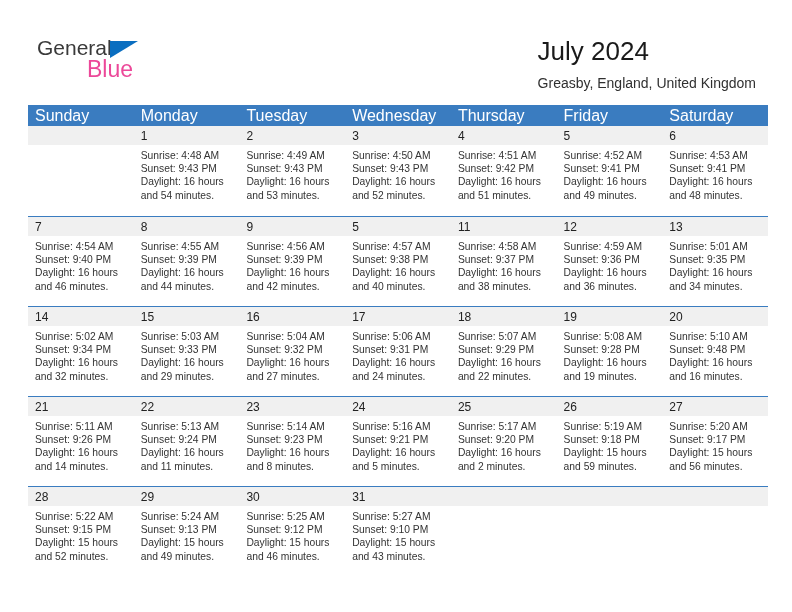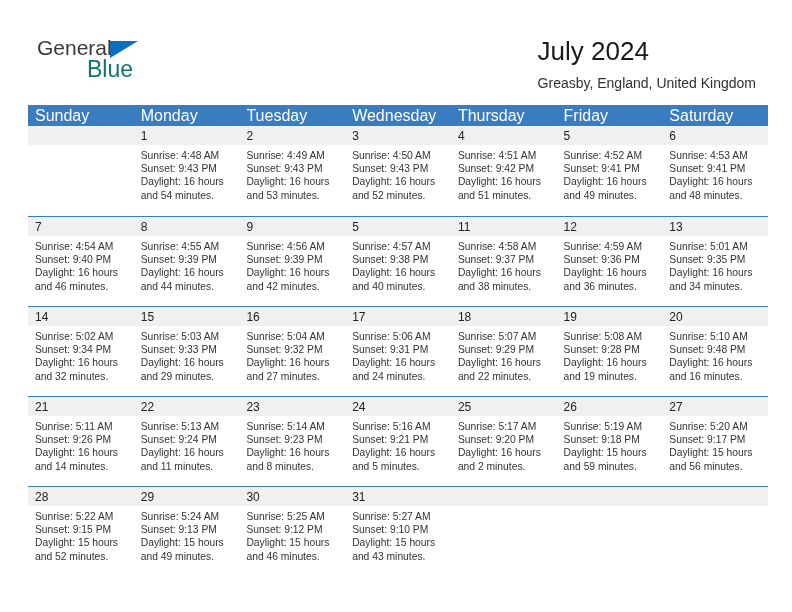--- a/index.html
+++ b/index.html
@@ -46,21 +46,21 @@
     top: 5px;
     width: 0; height: 0;
     border-left: 28px solid #0a6ec0;
     border-bottom: 17px solid transparent;
   }
   .logo-blue {
     position: absolute;
     left: 50px;
     top: 20px;
     font-size: 23px;
-    color: #0f766e;
+    color: #ec4899;
     line-height: 26px;
     white-space: nowrap;
   }
 
   .title-block {
     position: absolute;
     right: 36px;
     top: 36px;
     text-align: left;
   }

